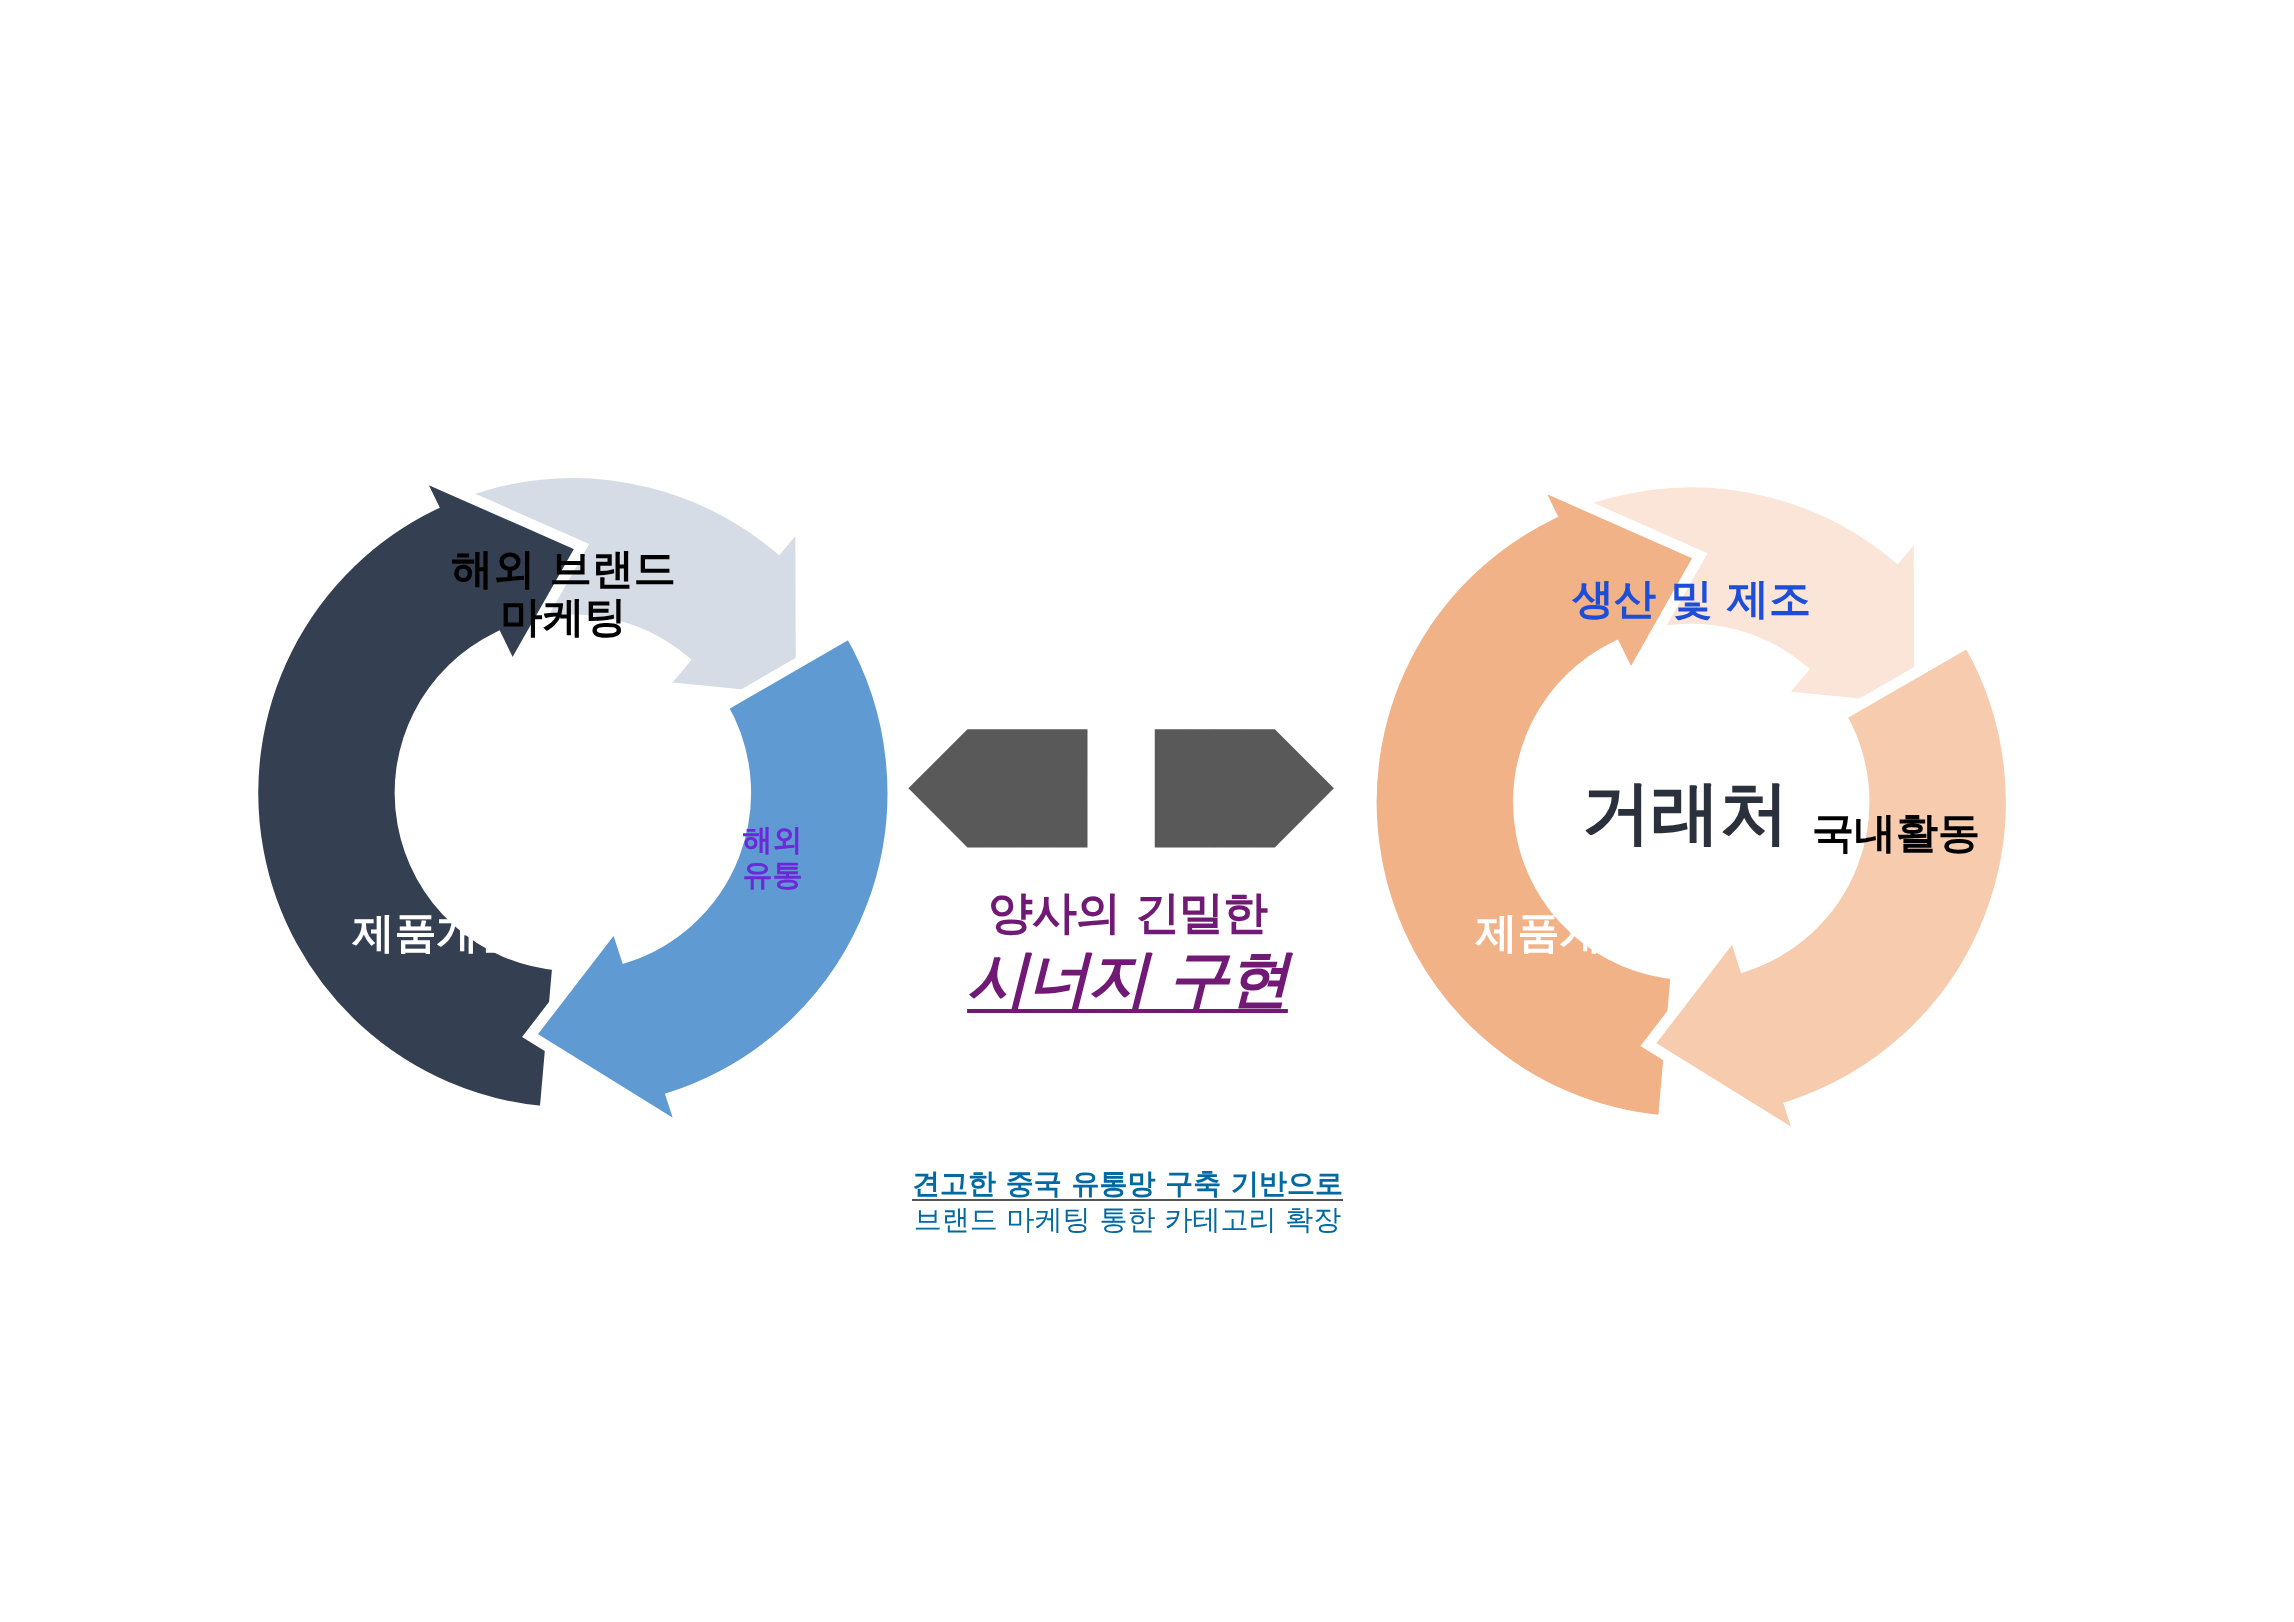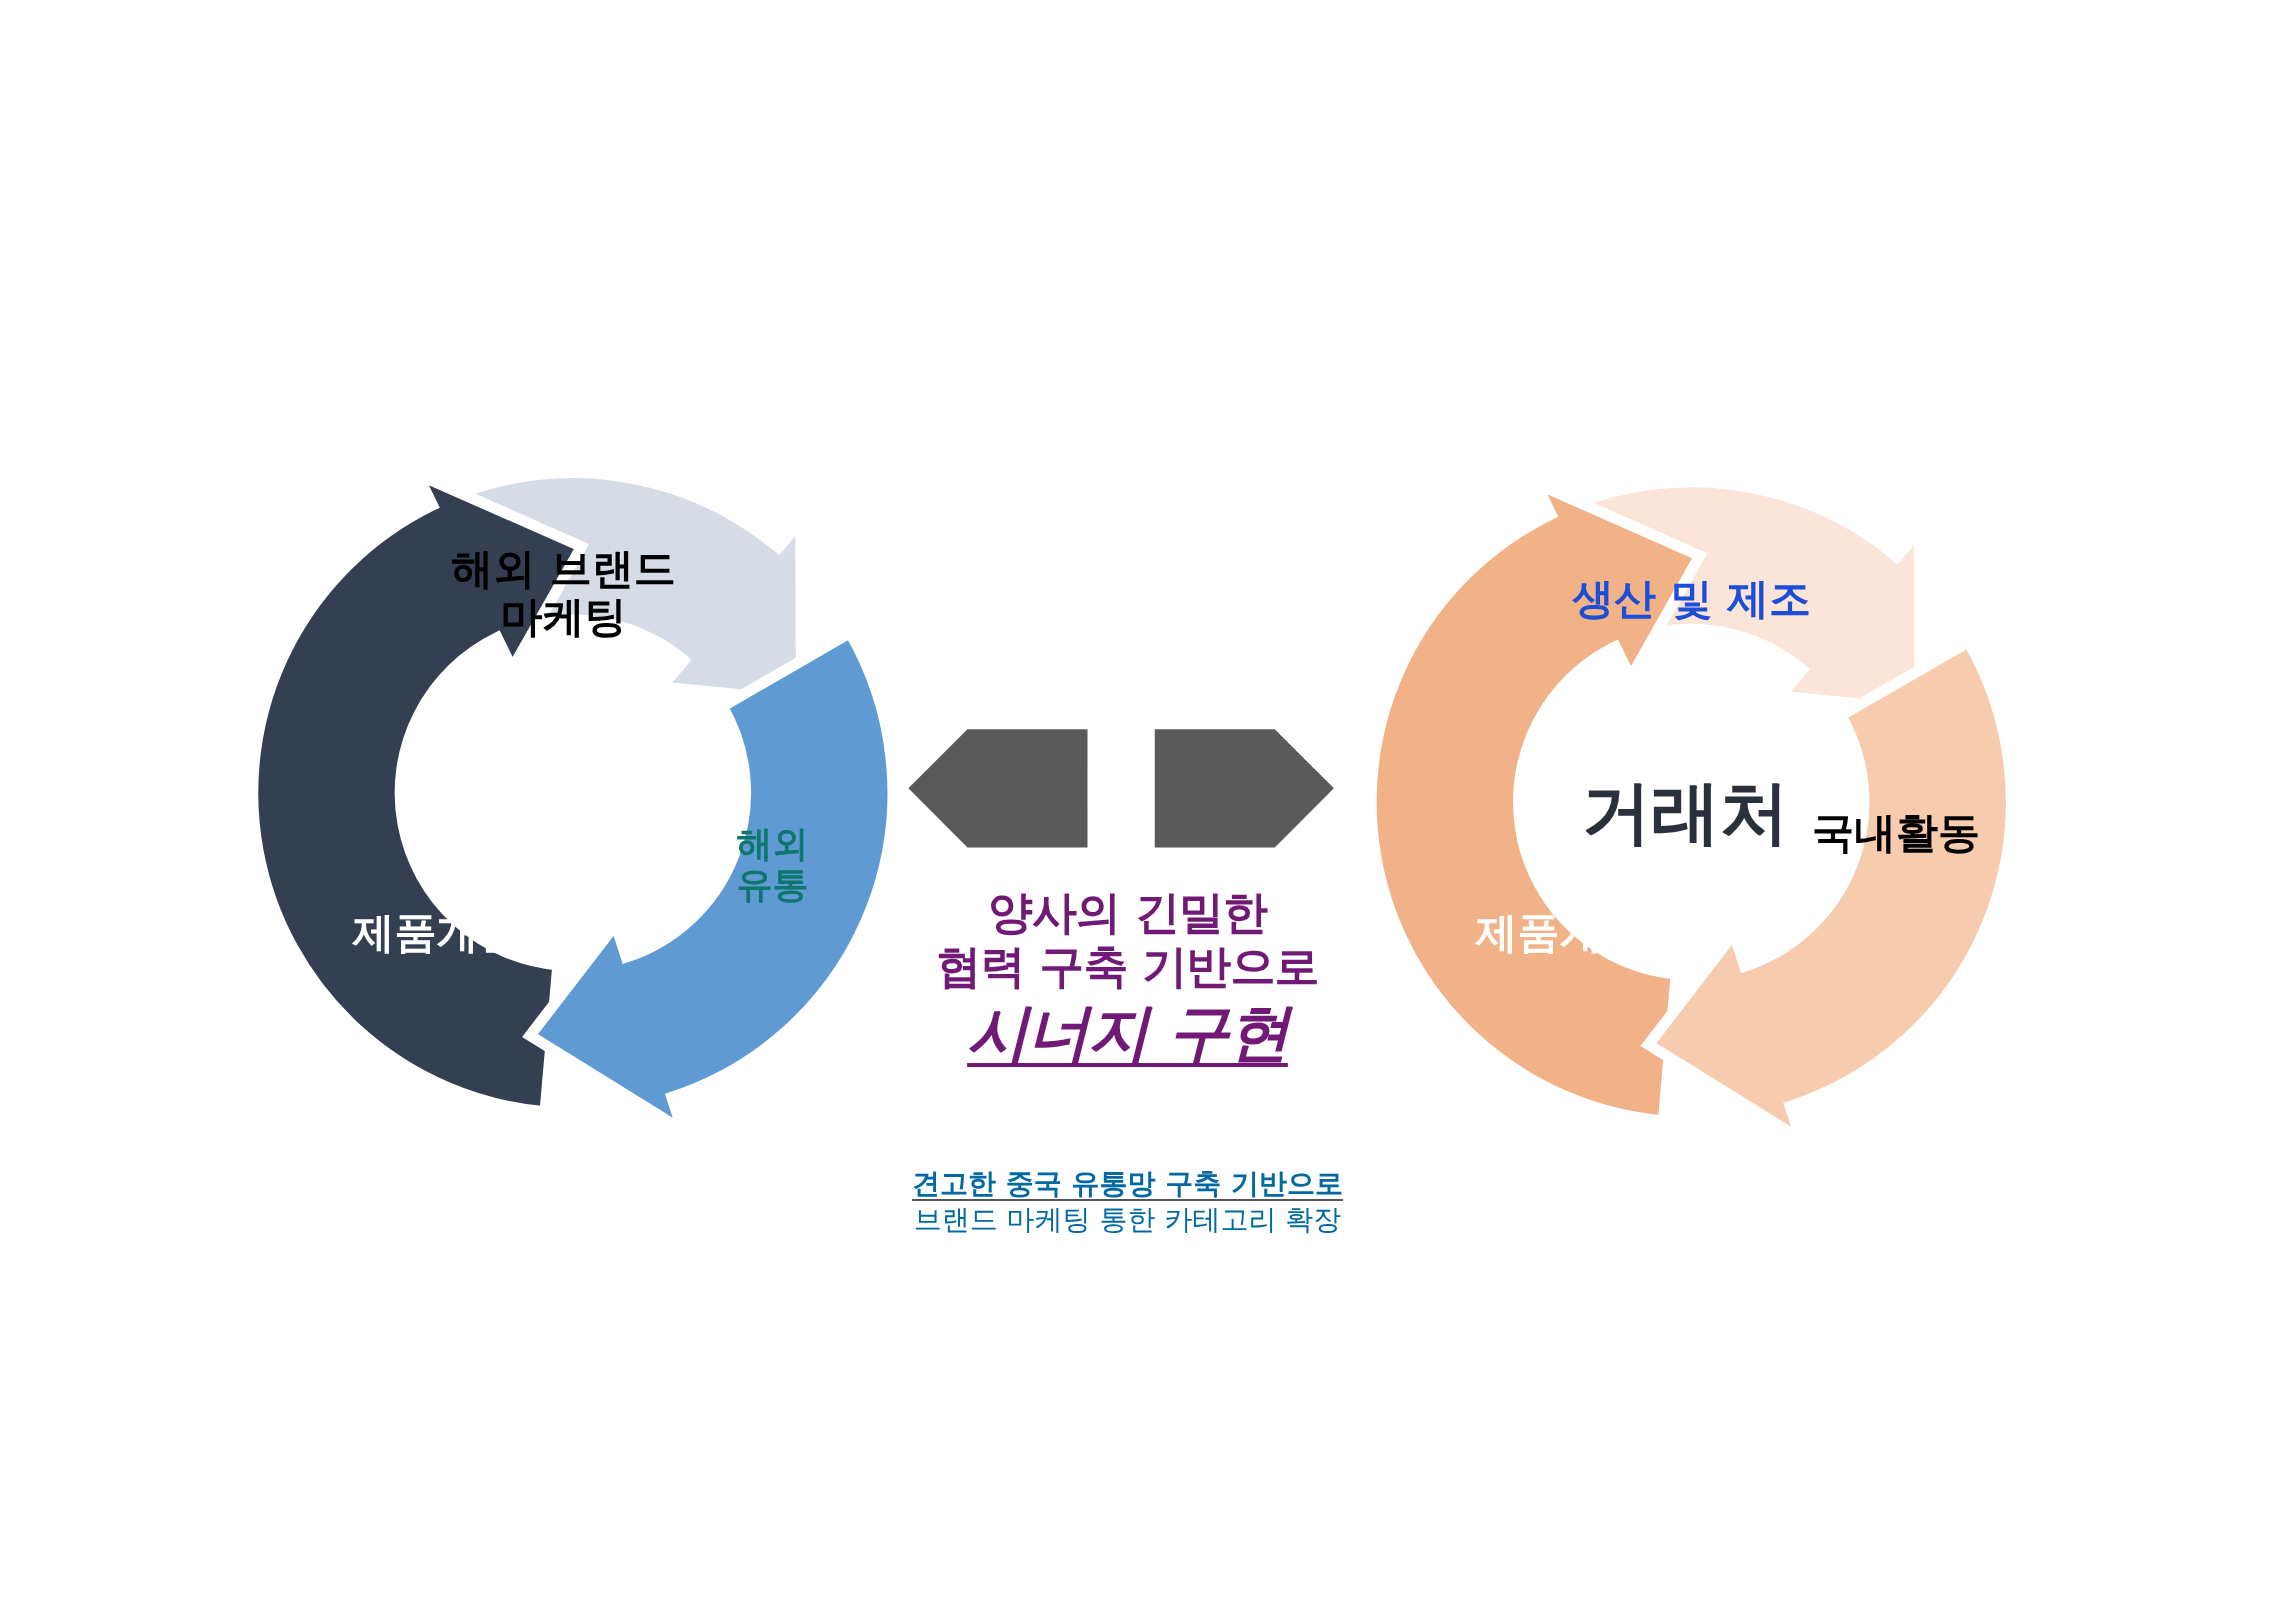--- a/index.html
+++ b/index.html
@@ -45,21 +45,21 @@
         <polygon points="1401,867 1336,802 1303,802 1303,932 1336,932" fill="#595959"></polygon>
         <polygon points="1368,867 1303,802 1270,802 1270,932 1303,932" fill="#595959"></polygon>
       </g>
   </svg>
 
   
   <div class="lbl" style="left:427px; top:545px; width:273px; font-size:42px; color:#000;">
     <div>해외 브랜드</div>
     <div>마케팅</div>
   </div>
-  <div class="lbl" style="left:718px; top:823px; width:109px; font-size:36px; color:#0f766e;">
+  <div class="lbl" style="left:718px; top:823px; width:109px; font-size:30px; color:#6d28d9;">
     <div>해외</div>
     <div>유통</div>
   </div>
   <div class="lbl" style="left:323px; top:909px; width:227px; font-size:42px; color:#fff;">
     <div>제품개발</div>
   </div>
 
   
   <div class="lbl" style="left:1546px; top:575px; width:291px; font-size:42px; color:#1d4ed8;">
     <div>생산 및 제조</div>
@@ -70,21 +70,20 @@
   <div class="lbl" style="left:1796px; top:809px; width:200px; font-size:42px; color:#000;">
     <div>국내활동</div>
   </div>
   <div class="lbl" style="left:1446px; top:909px; width:227px; font-size:42px; color:#fff;">
     <div>제품개발</div>
   </div>
 
   
   <div class="center-block">
     <div class="l1">양사의 긴밀한</div>
-    <div class="l2">협력 구축 기반으로</div>
     <div class="l3">시너지 구현</div>
   </div>
 
   
   <div class="note">
     <div class="n1">견고한 중국 유통망 구축 기반으로</div>
     <div class="n3">브랜드 마케팅 통한 카테고리 확장</div>
   </div>
 </div>
 

